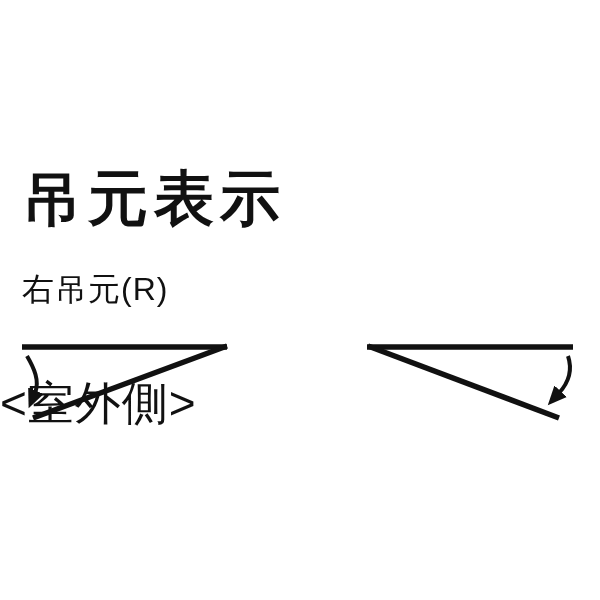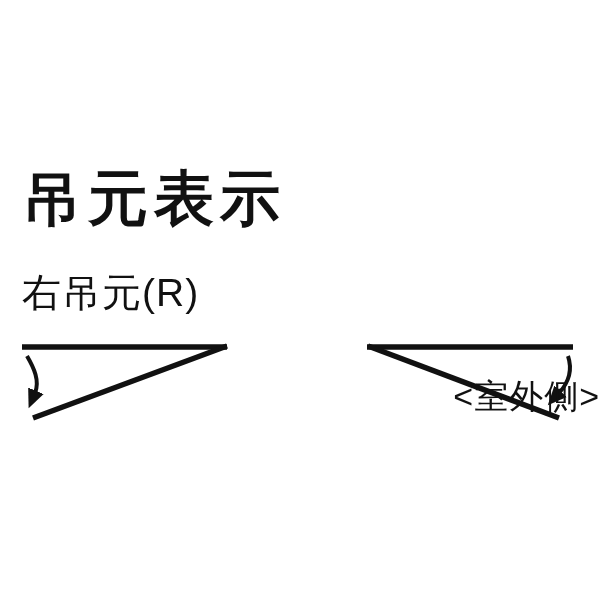--- a/index.html
+++ b/index.html
@@ -27,36 +27,36 @@
     font-size:60px;
     line-height:1.1;
     font-weight:bold;
     letter-spacing:6px;
     color:var(--ink);
     white-space:nowrap;
   }
   .hinge-label{
     position:absolute;
     top:272px;
-    font-size:39px;
+    font-size:32px;
     line-height:1.1;
     font-weight:normal;
     letter-spacing:1px;
     color:var(--ink);
     white-space:nowrap;
   }
   .hinge-label.left-fig{ left:22px; }
   .hinge-label.right-fig{ left:360px; }
   .outdoor-label{
     position:absolute;
     left:0;
     top:378px;
     width:600px;
-    text-align:right;
-    font-size:34px;
+    text-align:left;
+    font-size:46px;
     line-height:1.1;
     letter-spacing:1px;
     color:var(--ink);
     white-space:nowrap;
   }
   svg.diagram{
     position:absolute;
     left:0; top:0;
     width:600px; height:600px;
   }

